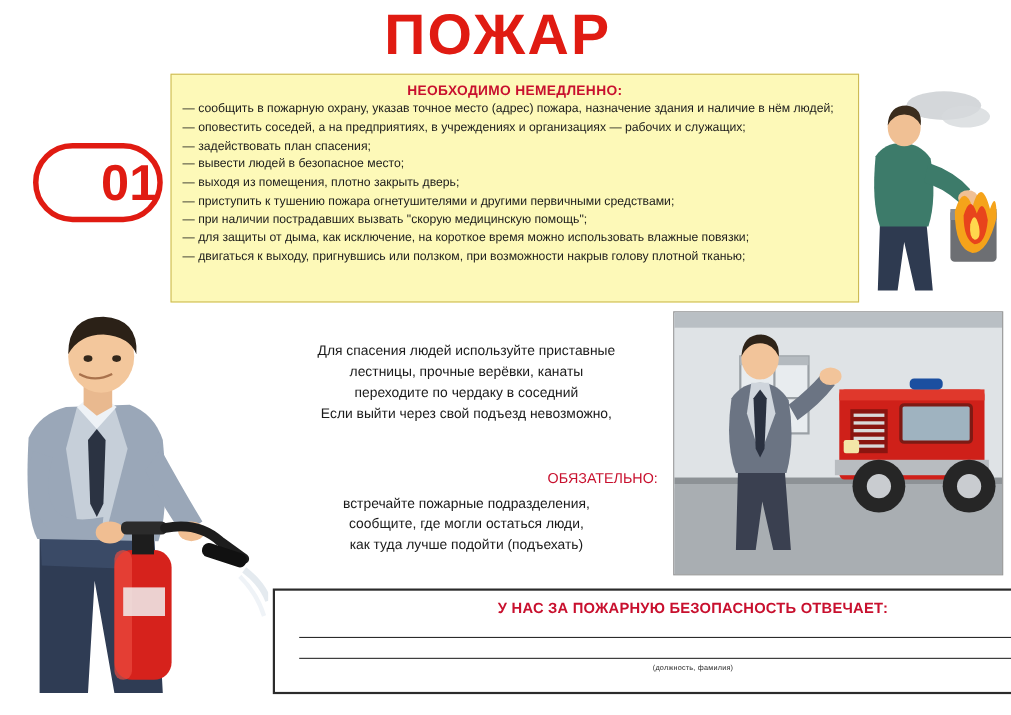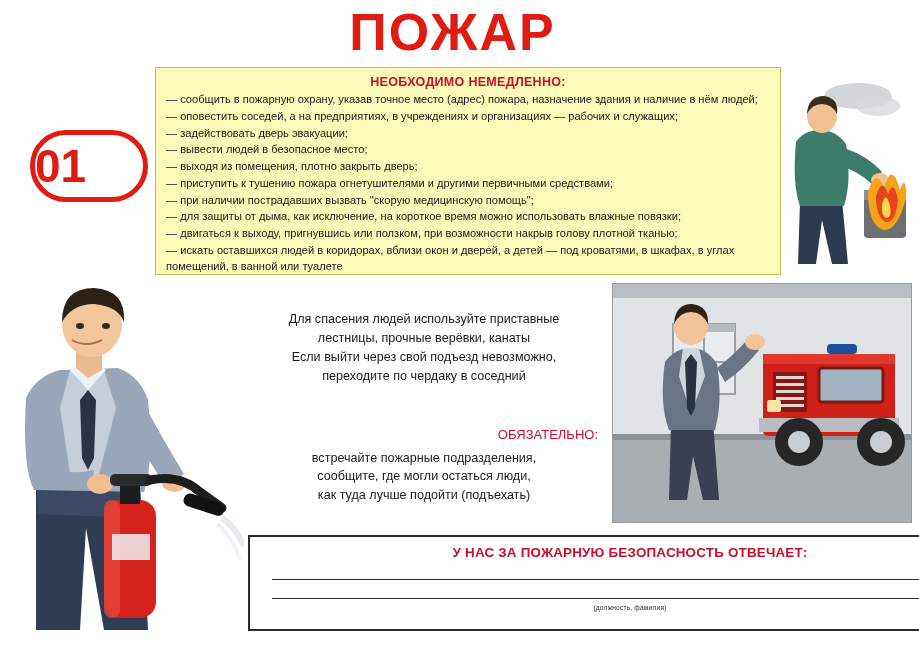--- a/index.html
+++ b/index.html
@@ -37,21 +37,21 @@
     position: absolute;
     left: 30px;
     top: 130px;
     width: 118px;
     height: 72px;
     border: 5px solid #e01b12;
     border-radius: 36px;
     box-sizing: border-box;
     display: flex;
     align-items: center;
-    justify-content: flex-start;
+    justify-content: flex-end;
   }
   .badge-01 span {
     font-size: 46px;
     font-weight: bold;
     color: #e01b12;
     line-height: 1;
   }
 
   
   .yellow-box {
@@ -188,36 +188,35 @@
 
   <div class="badge-01">
     <span>01</span>
   </div>
 
   <div class="yellow-box">
     <div class="yellow-head">НЕОБХОДИМО НЕМЕДЛЕННО:</div>
     <div class="yellow-list">
       <div><span class="dash">— </span><span>сообщить в пожарную охрану, указав точное место (адрес) пожара, назначение здания и наличие в нём людей;</span></div>
       <div><span class="dash">— </span><span>оповестить соседей, а на предприятиях, в учреждениях и организациях — рабочих и служащих;</span></div>
-      <div><span class="dash">— </span><span>задействовать дверь эвакуации;</span></div>
+      <div><span class="dash">— </span><span>задействовать план спасения;</span></div>
       <div><span class="dash">— </span><span>вывести людей в безопасное место;</span></div>
       <div><span class="dash">— </span><span>выходя из помещения, плотно закрыть дверь;</span></div>
       <div><span class="dash">— </span><span>приступить к тушению пожара огнетушителями и другими первичными средствами;</span></div>
       <div><span class="dash">— </span><span>при наличии пострадавших вызвать "скорую медицинскую помощь";</span></div>
       <div><span class="dash">— </span><span>для защиты от дыма, как исключение, на короткое время можно использовать влажные повязки;</span></div>
       <div><span class="dash">— </span><span>двигаться к выходу, пригнувшись или ползком, при возможности накрыв голову плотной тканью;</span></div>
-      <div><span class="dash">— </span><span>искать оставшихся людей в коридорах, вблизи окон и дверей, а детей — под кроватями, в шкафах, в углах помещений, в ванной или туалете</span></div>
     </div>
   </div>
 
   <div class="mid-text">
     <div>Для спасения людей используйте приставные</div>
     <div>лестницы, прочные верёвки, канаты</div>
+    <div>переходите по чердаку в соседний</div>
     <div>Если выйти через свой подъезд невозможно,</div>
-    <div>переходите по чердаку в соседний</div>
   </div>
 
   <div class="mid-text-2">
     <div class="mid-red-head">ОБЯЗАТЕЛЬНО:</div>
     <div>встречайте пожарные подразделения,</div>
     <div>сообщите, где могли остаться люди,</div>
     <div>как туда лучше подойти (подъехать)</div>
   </div>
 
   <div class="resp-box">

